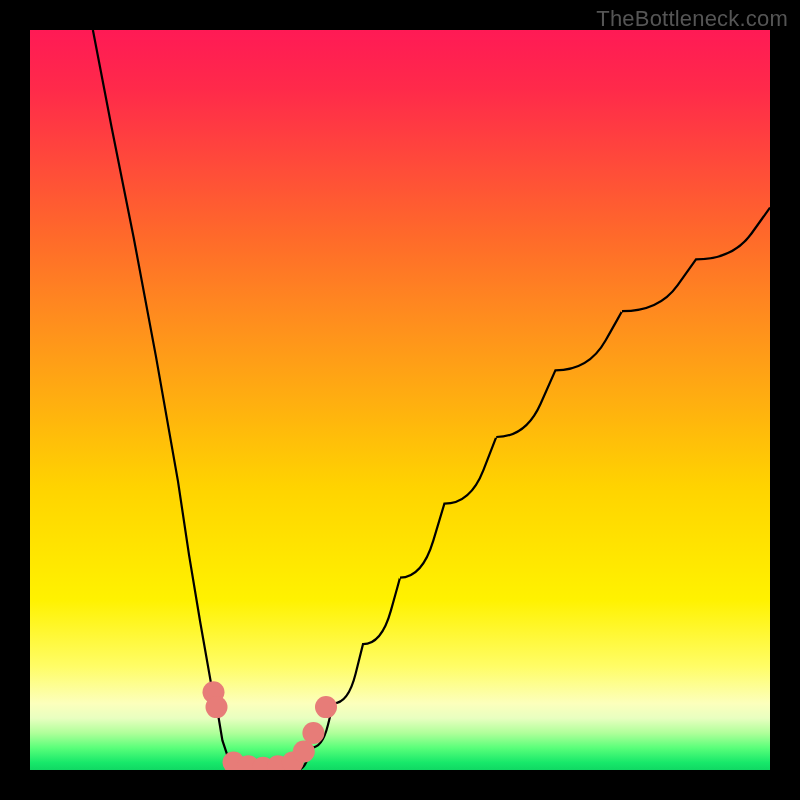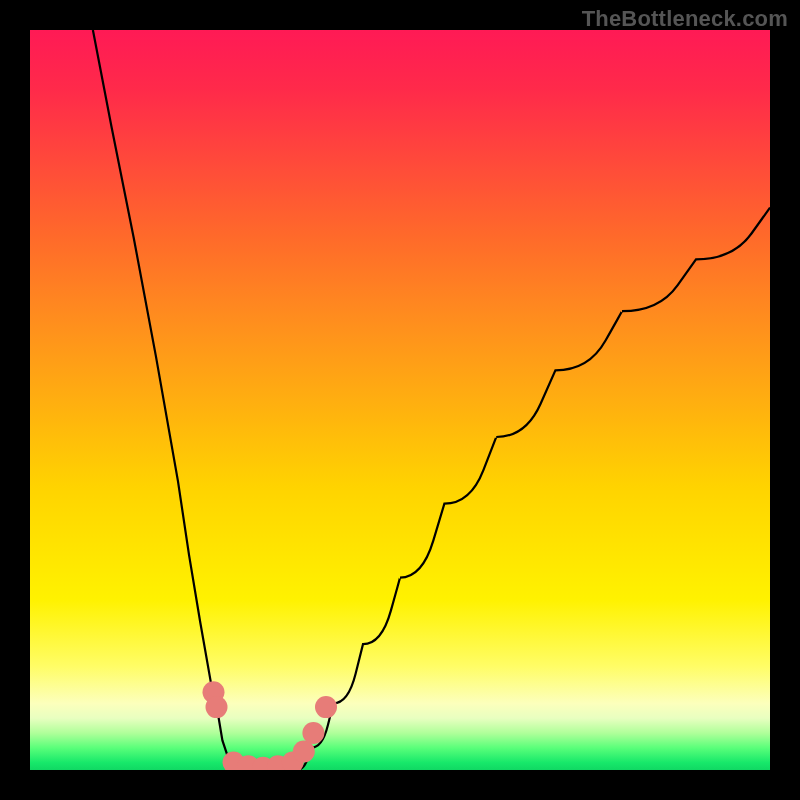--- a/index.html
+++ b/index.html
@@ -48,21 +48,21 @@
       #17e86a 99%,
       #10d863 100%
     );
   }
   .attribution {
     position: absolute;
     top: 6px;
     right: 12px;
     color: #555;
     font-size: 22px;
-    font-weight: 700;
+    font-weight: 400;
     letter-spacing: 0.2px;
   }
   svg.curves {
     position: absolute;
     inset: 0;
     width: 740px;
     height: 740px;
   }
   .marker {
     fill: #e77c78;

